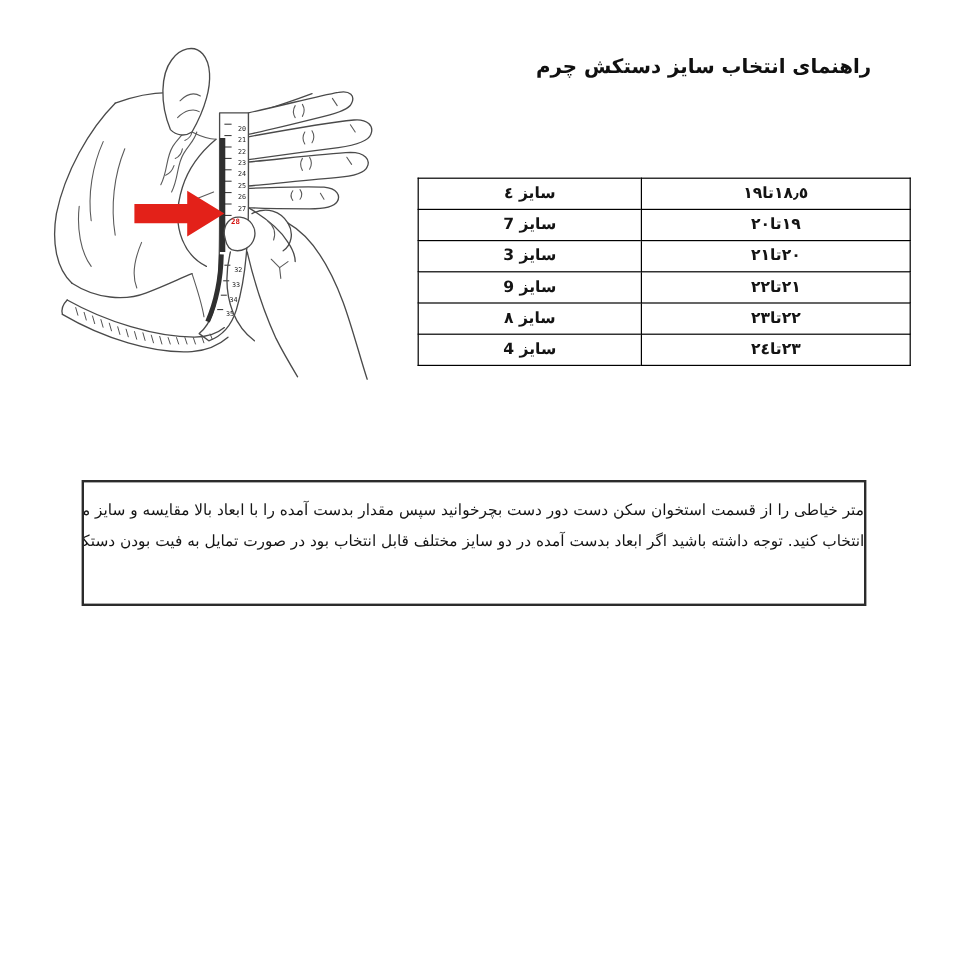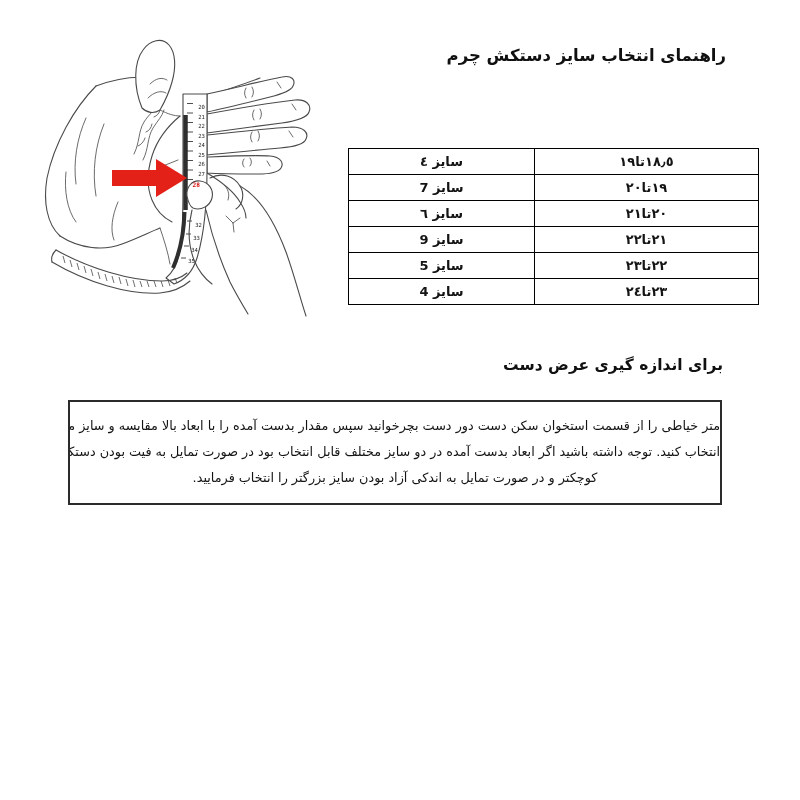--- a/index.html
+++ b/index.html
@@ -170,39 +170,37 @@
       <tr>
         <td class="col-range">١٨٫٥تا١٩</td>
         <td class="col-size">سایز ٤</td>
       </tr>
       <tr>
         <td class="col-range">١٩تا٢٠</td>
         <td class="col-size">سایز 7</td>
       </tr>
       <tr>
         <td class="col-range">٢٠تا٢١</td>
-        <td class="col-size">سایز ٦</td>
+        <td class="col-size">سایز 3</td>
       </tr>
       <tr>
         <td class="col-range">٢١تا٢٢</td>
         <td class="col-size">سایز 9</td>
       </tr>
       <tr>
         <td class="col-range">٢٢تا٢٣</td>
-        <td class="col-size">سایز 5</td>
+        <td class="col-size">سایز ٨</td>
       </tr>
       <tr>
         <td class="col-range">٢٣تا٢٤</td>
         <td class="col-size">سایز 4</td>
       </tr>
     </tbody>
   </table>
 
-  <div class="subheading">برای اندازه گیری عرض دست</div>
 
   <div class="info-box">
     <div class="pad"></div>
     <div class="info-line">متر خیاطی را از قسمت استخوان سکن دست دور دست بچرخوانید سپس مقدار بدست آمده را با ابعاد بالا مقایسه و سایز مناسب را انتخاب</div>
     <div class="info-line">انتخاب کنید. توجه داشته باشید اگر ابعاد بدست آمده در دو سایز مختلف قابل انتخاب بود در صورت تمایل به فیت بودن دستکش سایز</div>
-    <div class="info-line">کوچکتر و در صورت تمایل به اندکی آزاد بودن سایز بزرگتر را انتخاب فرمایید.</div>
   </div>
 
 </div>
 
 </body></html>

